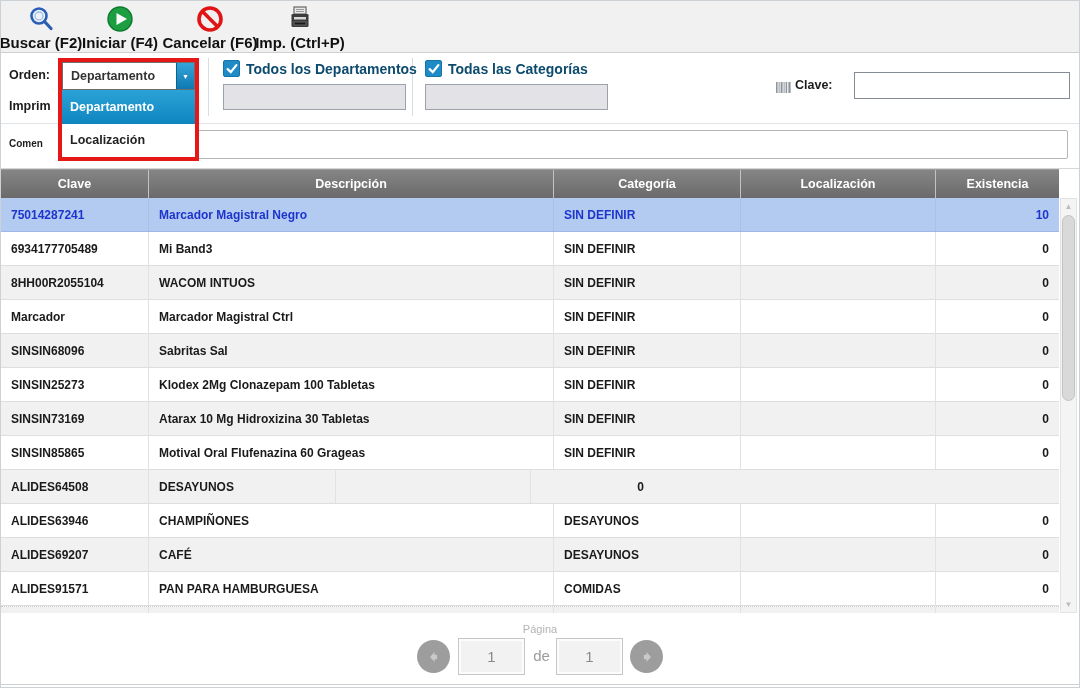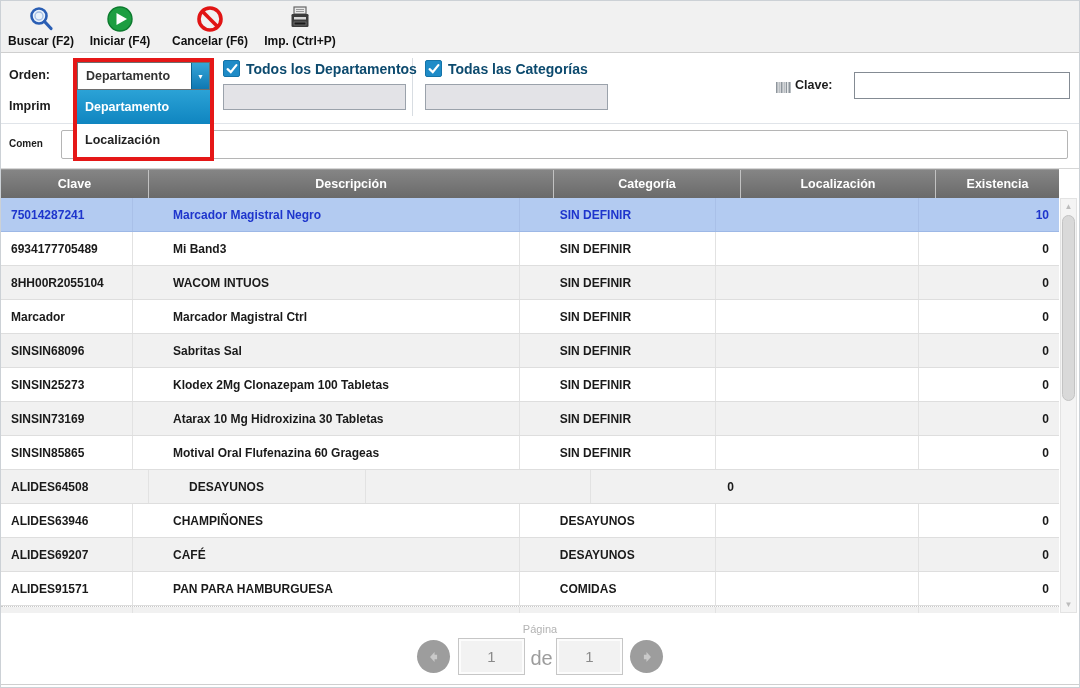--- a/index.html
+++ b/index.html
@@ -13,21 +13,21 @@
   
   #toolbar {
     position:absolute; left:0; top:0; right:0; height:52px;
     background:#f1f1f1; border-bottom:1px solid #cfcfcf;
     display:flex; align-items:flex-start; padding:3px 0 0 6px;
   }
   .tb-btn { width:90px; display:flex; flex-direction:column; align-items:center; cursor:default; }
   .tb-btn:first-child { width:68px; }
   .tb-icon { width:30px; height:30px; display:block; }
   .tb-icon svg { width:30px; height:30px; display:block; }
-  .tb-label { font-size:12px; font-weight:bold; color:#111; white-space:nowrap; margin-top:0; }
+  .tb-label { font-size:15px; font-weight:bold; color:#111; white-space:nowrap; margin-top:0; }
 
   
   #filters { position:absolute; left:0; top:52px; right:0; height:70px; background:#fff; }
   .lbl { position:absolute; font-size:12.5px; font-weight:bold; color:#1c1c1c; white-space:nowrap; }
   #orden-label  { left:8px; top:15px; }
   #imprim-label { left:8px; top:46px; }
   .vsep { position:absolute; top:5px; height:58px; width:0; border-left:1px solid #d8dde2; }
   #vsep1 { left:207px; } #vsep2 { left:411px; }
 
   .chk-group { position:absolute; top:7px; display:flex; align-items:center; }
@@ -47,39 +47,39 @@
                  border:1px solid #848b93; background:#fff; font-size:13px; padding:0 6px; }
 
   
   #comment-row { position:absolute; left:0; top:122px; right:0; height:46px;
                  border-top:1px solid #e0e4e9; border-bottom:1px solid #d6d6d6; background:#fff; }
   #comen-label { left:8px; top:14px; position:absolute; font-size:10px; font-weight:bold; color:#1c1c1c; }
   #comment-input { position:absolute; left:60px; top:6px; width:1007px; height:29px;
                    border:1px solid #b5b5b5; border-radius:2px; background:#fff; font-size:13px; padding:0 8px; }
 
   
-  #orden-dropdown { position:absolute; left:72px; top:57px; width:141px; height:103px;
+  #orden-dropdown { position:absolute; left:57px; top:57px; width:141px; height:103px;
                     border:4px solid #e51717; background:#fff; z-index:20; }
   .combo { height:28px; display:flex; border:1px solid #6e6e6e; background:#fff; }
   .combo-value { flex:1; font-size:12.5px; font-weight:bold; color:#333; padding-left:8px; line-height:26px;
                  white-space:nowrap; overflow:hidden; }
   .combo-arrow { width:18px; background:linear-gradient(#35a5d8,#0f78b2); color:#fff; font-size:7px;
                  display:flex; align-items:center; justify-content:center; border-left:1px solid #0c628f; }
   .dd-item { font-size:12.5px; font-weight:bold; padding-left:8px; display:flex; align-items:center; }
   .dd-item.selected { height:34px; background:linear-gradient(#2ba2d6,#0f85c0); color:#fff; }
   .dd-item:not(.selected) { height:31px; background:#fff; color:#222; }
 
   
   #grid { position:absolute; left:0; top:168px; width:1058px; }
   #grid-header { display:flex; height:29px; background:linear-gradient(#858585,#6a6a6a);
                  border-top:1px solid #9a9a9a; }
   .th { color:#fff; font-size:12.5px; font-weight:bold; display:flex; align-items:center; justify-content:center;
         border-right:1px solid #c2c2c2; }
   .th:last-child { border-right:none; }
-  .tr { display:flex; height:34px; background:#fff; border-bottom:1px solid #dedede;gap:30px; }
+  .tr { display:flex; height:34px; background:#fff; border-bottom:1px solid #dedede; }
   .tr.alt { background:#f1f1f1; }
   .tr.sel { background:#b3cbf1; border-bottom:1px solid #9db8e6; }
   .td { font-size:12px; font-weight:bold; color:#1a1a1a; display:flex; align-items:center;
         padding:0 10px; border-right:1px solid #e2e2e2; overflow:hidden; white-space:nowrap; }
   .td:last-child { border-right:none; }
   .tr.sel .td { color:#1e35cc; border-right-color:#a9c0e8; }
   .td.num { justify-content:flex-end; }
   .c0 { width:148px; } .c1 { width:405px; } .c2 { width:187px; } .c3 { width:195px; } .c4 { width:123px; }
   #partial-row { height:7px; overflow:hidden; border-top:1px dotted #c9c9c9; }
   #partial-row .tr { border-bottom:none; }
@@ -98,21 +98,21 @@
                font-size:11px; color:#b3b3b3; }
   .pg-circle { position:absolute; top:22px; width:33px; height:33px; border-radius:50%;
                background:#9d9d9d; border:none; display:flex; align-items:center; justify-content:center; }
   #prev-btn { left:416px; } #next-btn { left:629px; }
   .pg-circle svg { width:22px; height:22px; }
   .pg-input { position:absolute; top:20px; width:67px; height:37px; text-align:center;
               font-size:15px; font-family:"Liberation Sans",sans-serif; color:#8a8a8a;
               background:#f2f2f2; border:1px solid #c6c6c6; box-shadow:inset 0 0 0 2px #fcfcfc; }
   #page-cur { left:457px; } #page-tot { left:555px; }
   #pag-de { position:absolute; left:526px; top:29px; width:29px; text-align:center;
-            font-size:20px; color:#9c9c9c; }
+            font-size:15px; color:#9c9c9c; }
   #bottom-edge { position:absolute; left:0; top:683px; right:0; height:1px; background:#cfcfcf; }
 </style>
 </head>
 <body>
 
 <div id="window">
 
   <div id="toolbar">
   <div class="tb-btn">
     <span class="tb-icon">

